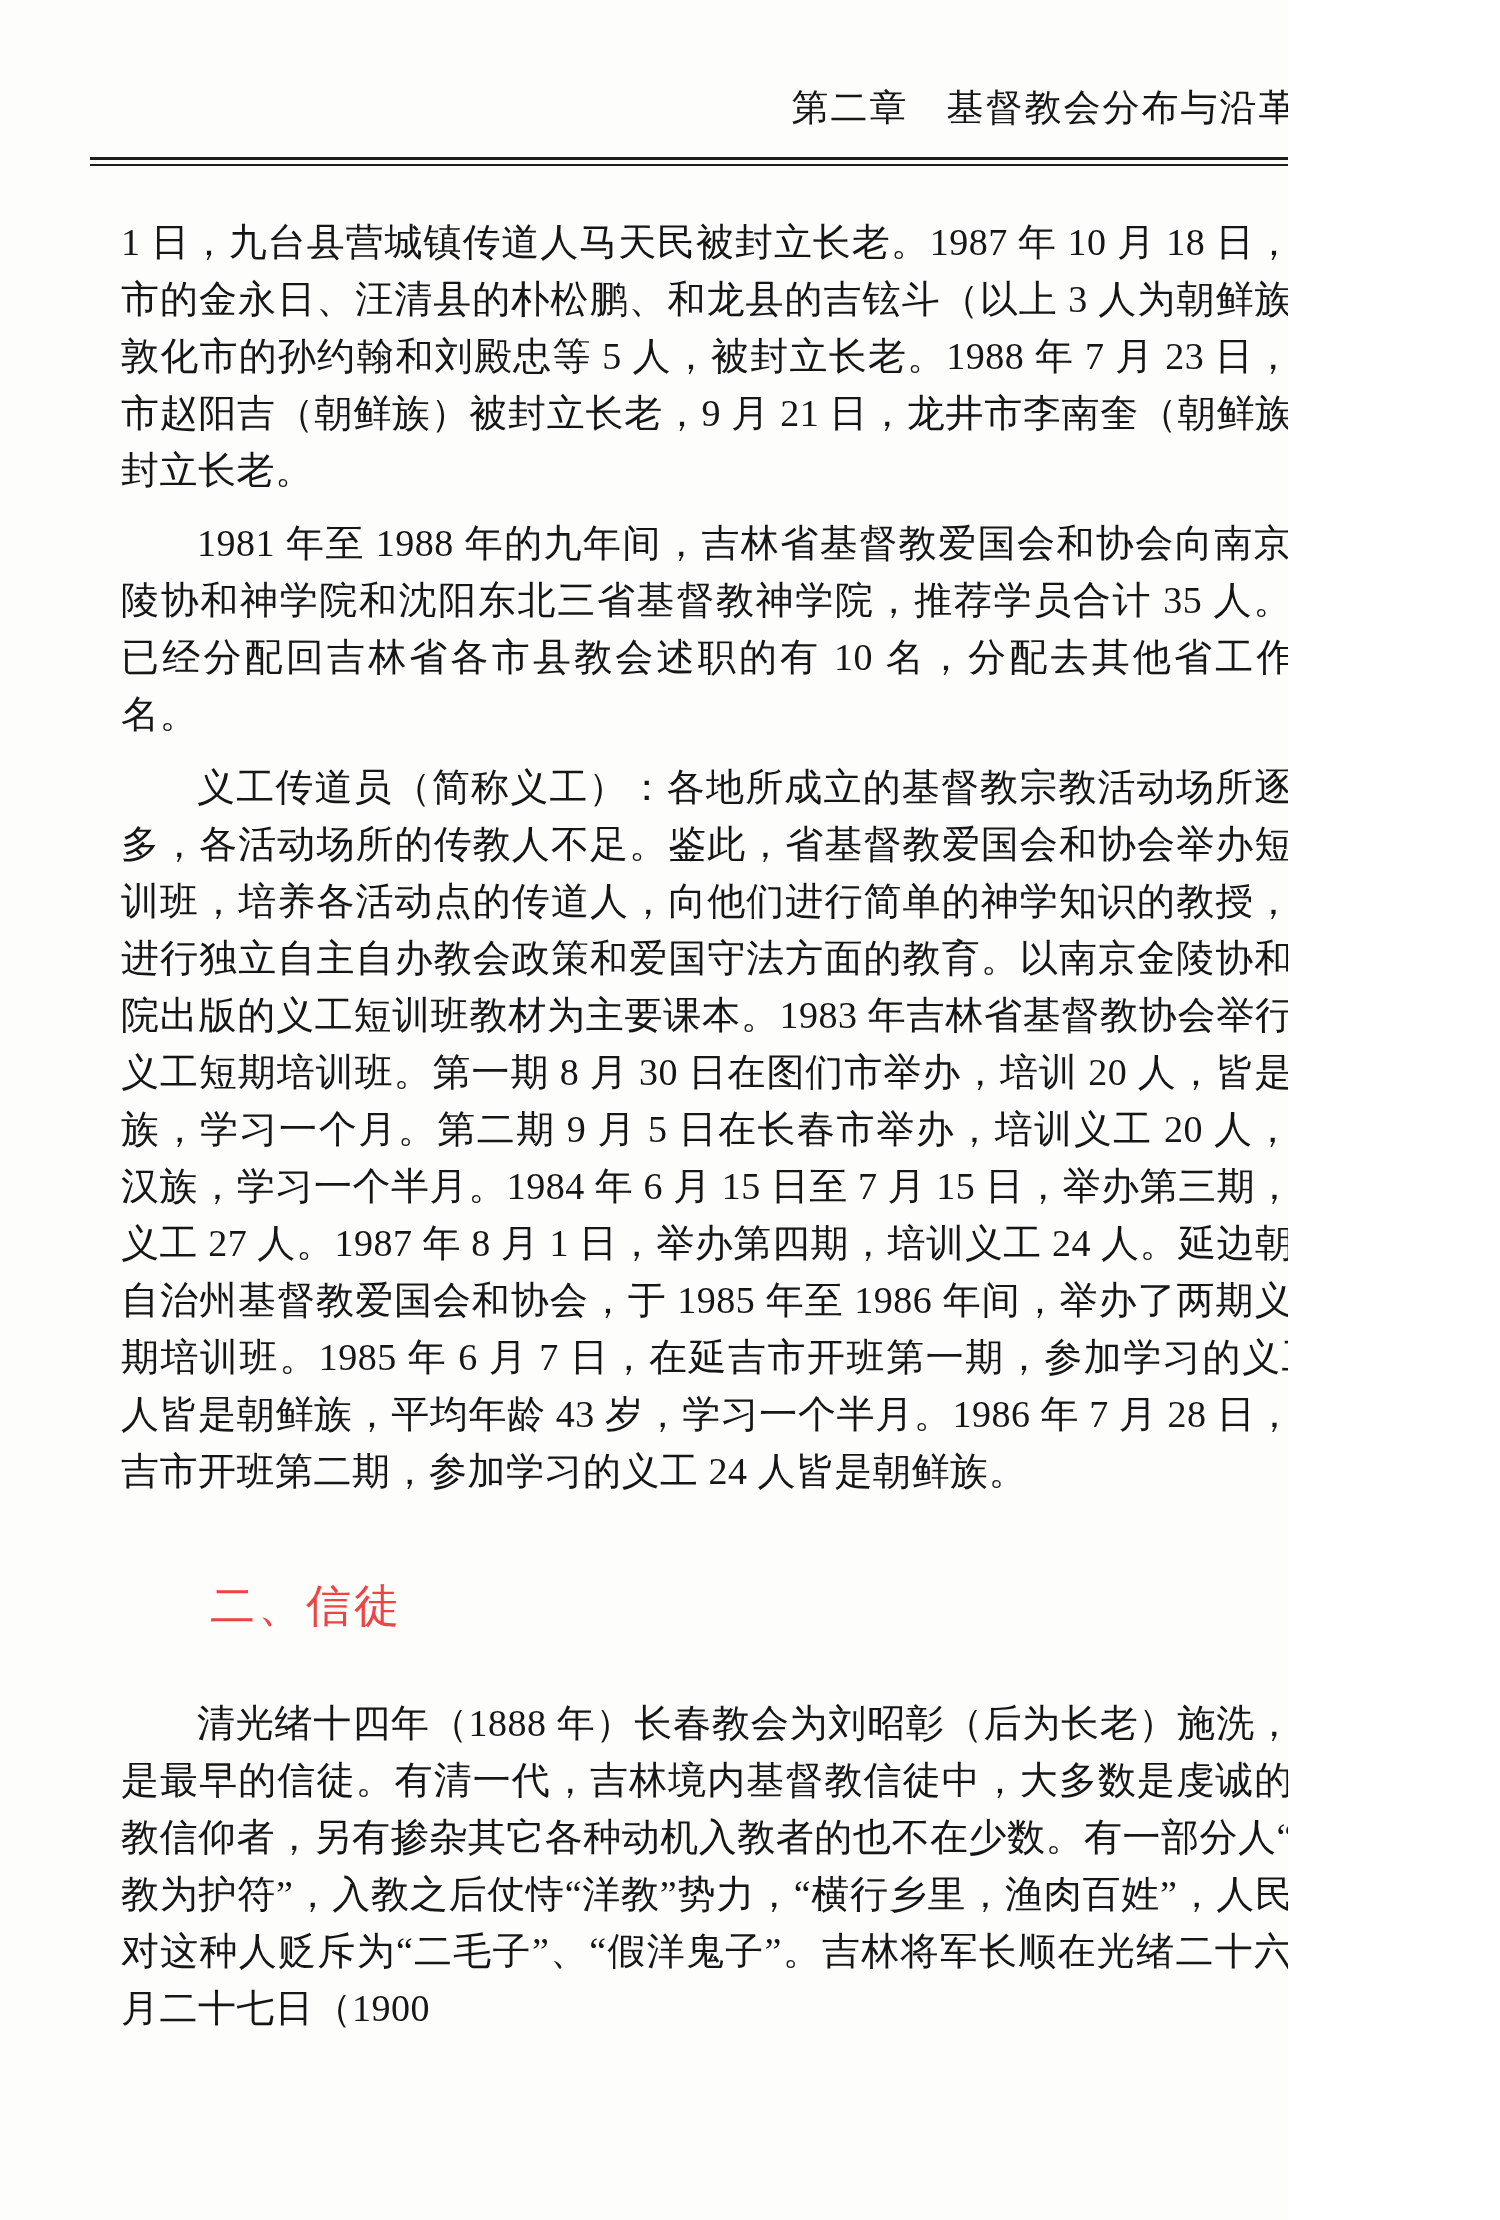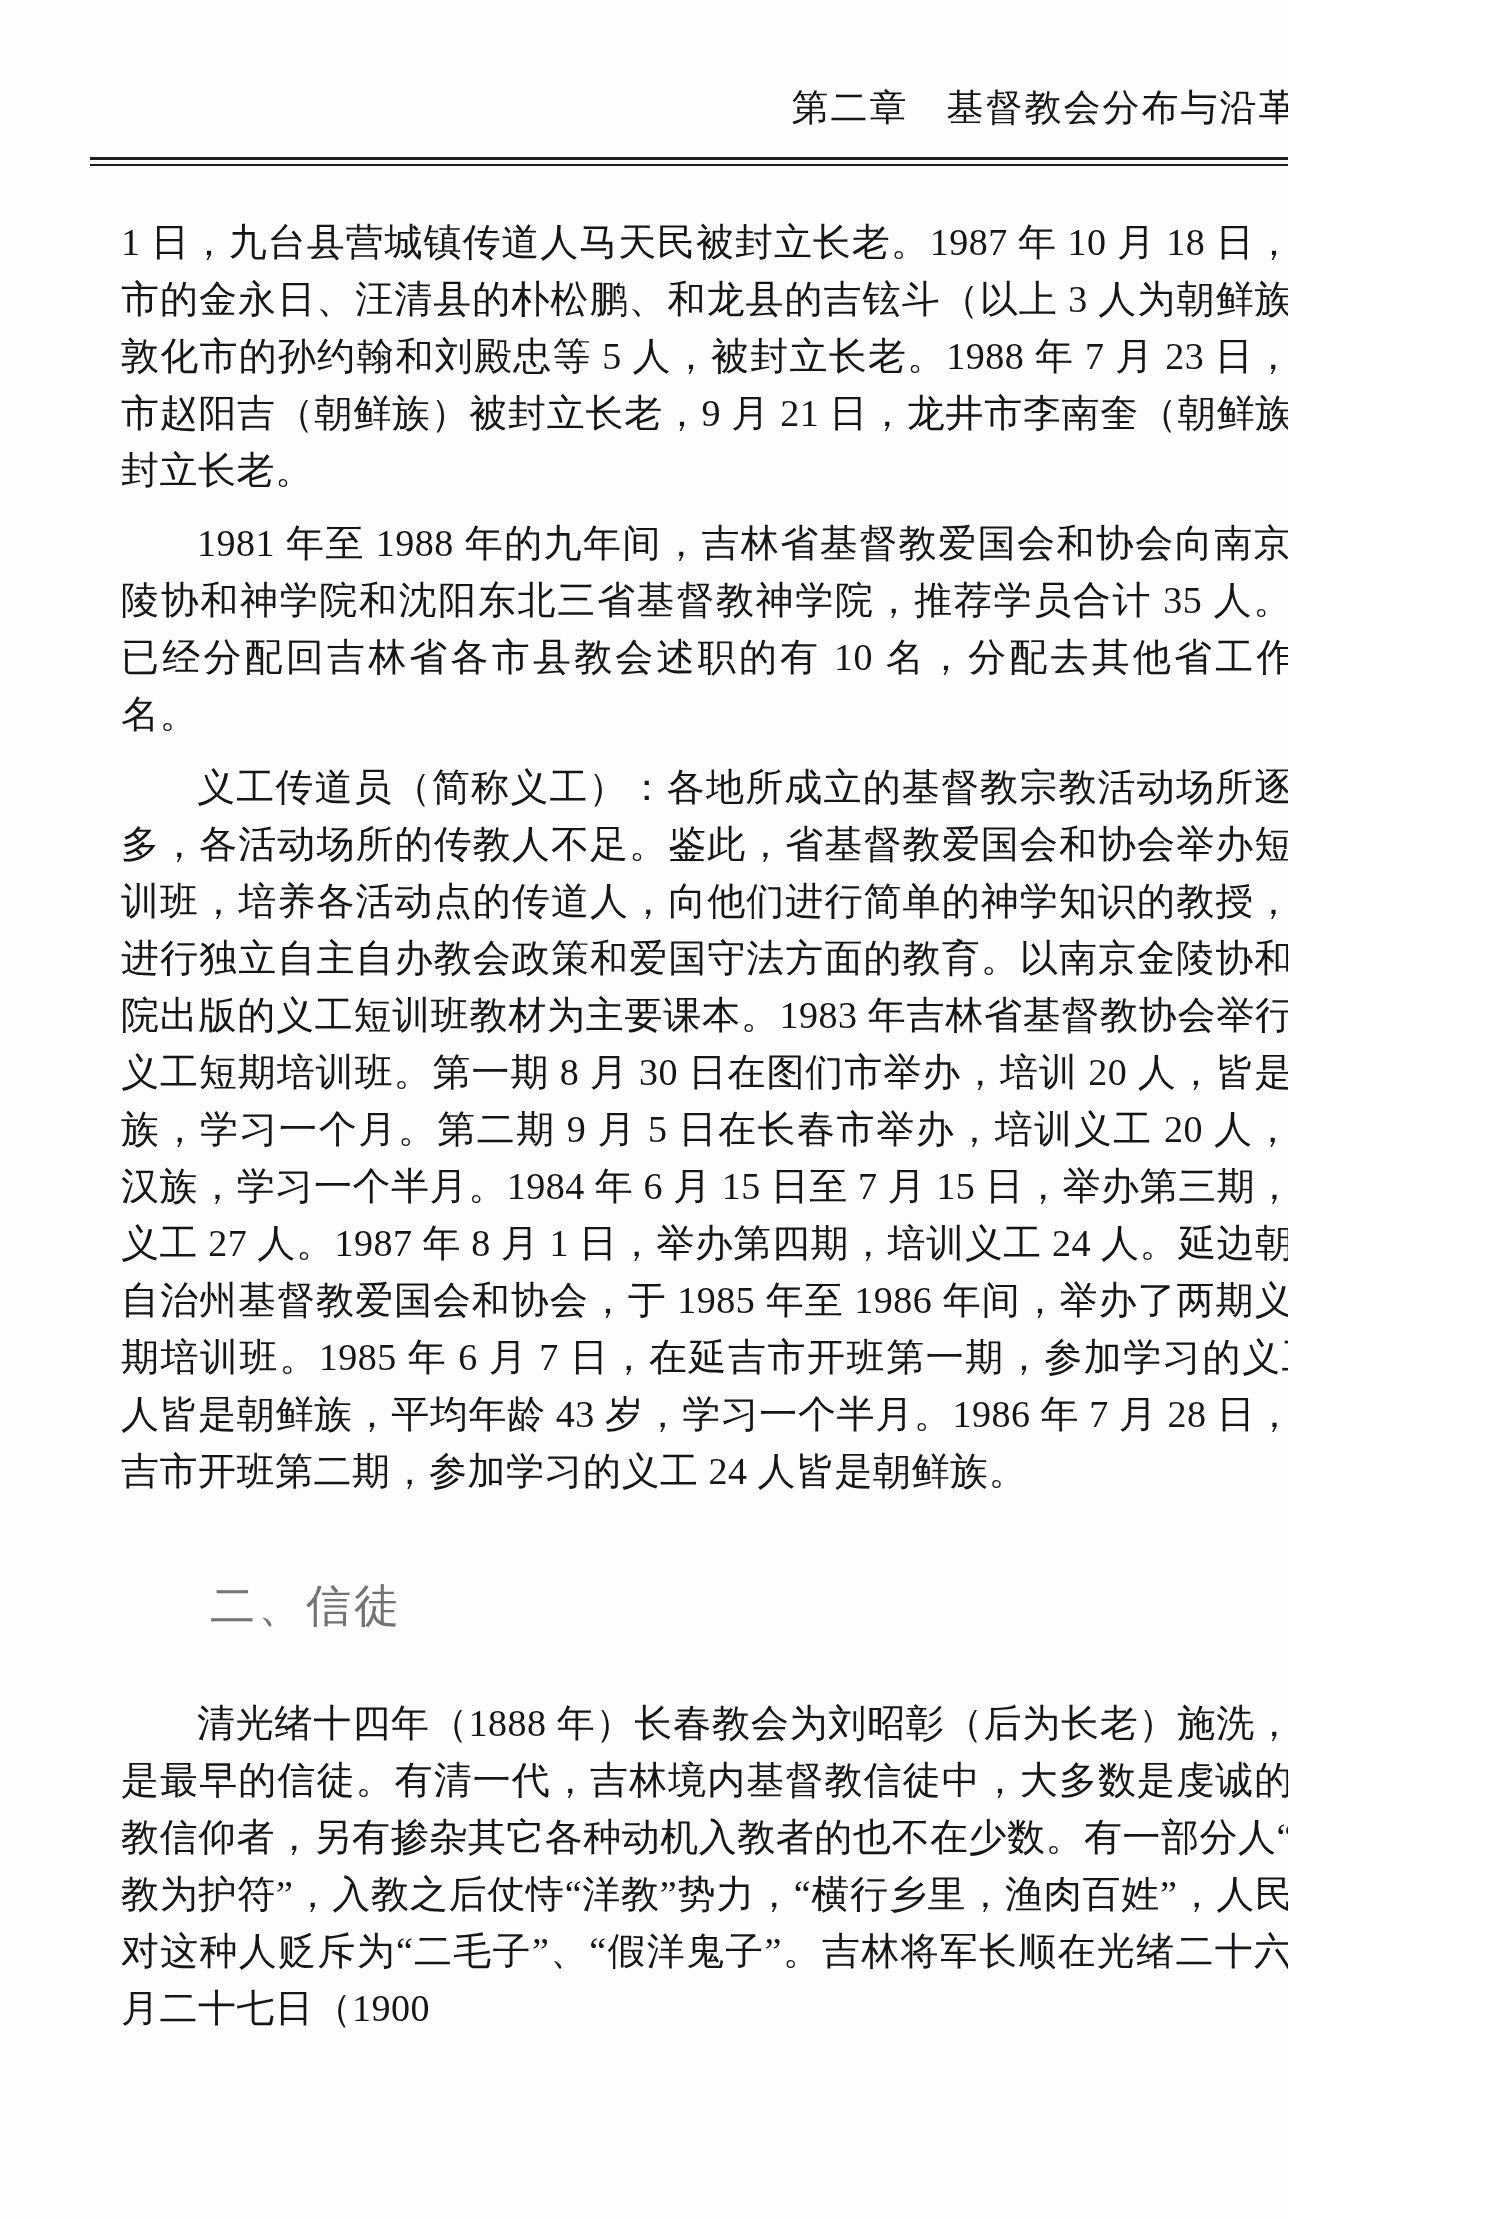--- a/index.html
+++ b/index.html
@@ -64,21 +64,21 @@
     text-indent: 0;
   }
   .section-heading {
     margin: 75px 0 58px 105px;
     font-size: 45px;
     line-height: 62px;
     font-weight: 400;
     letter-spacing: 3px;
     text-indent: 0;
     font-family: "DejaVu Serif", "Liberation Serif", serif;
-    color: #737373;
+    color: #ef4444;
   }
 </style>
 </head>
 <body>
 
 <div class="scan-page">
 
   <header class="running-head">
     <span class="chapter">第二章</span><span>基督教会分布与沿革</span><span class="page-num">385</span>
   </header>

